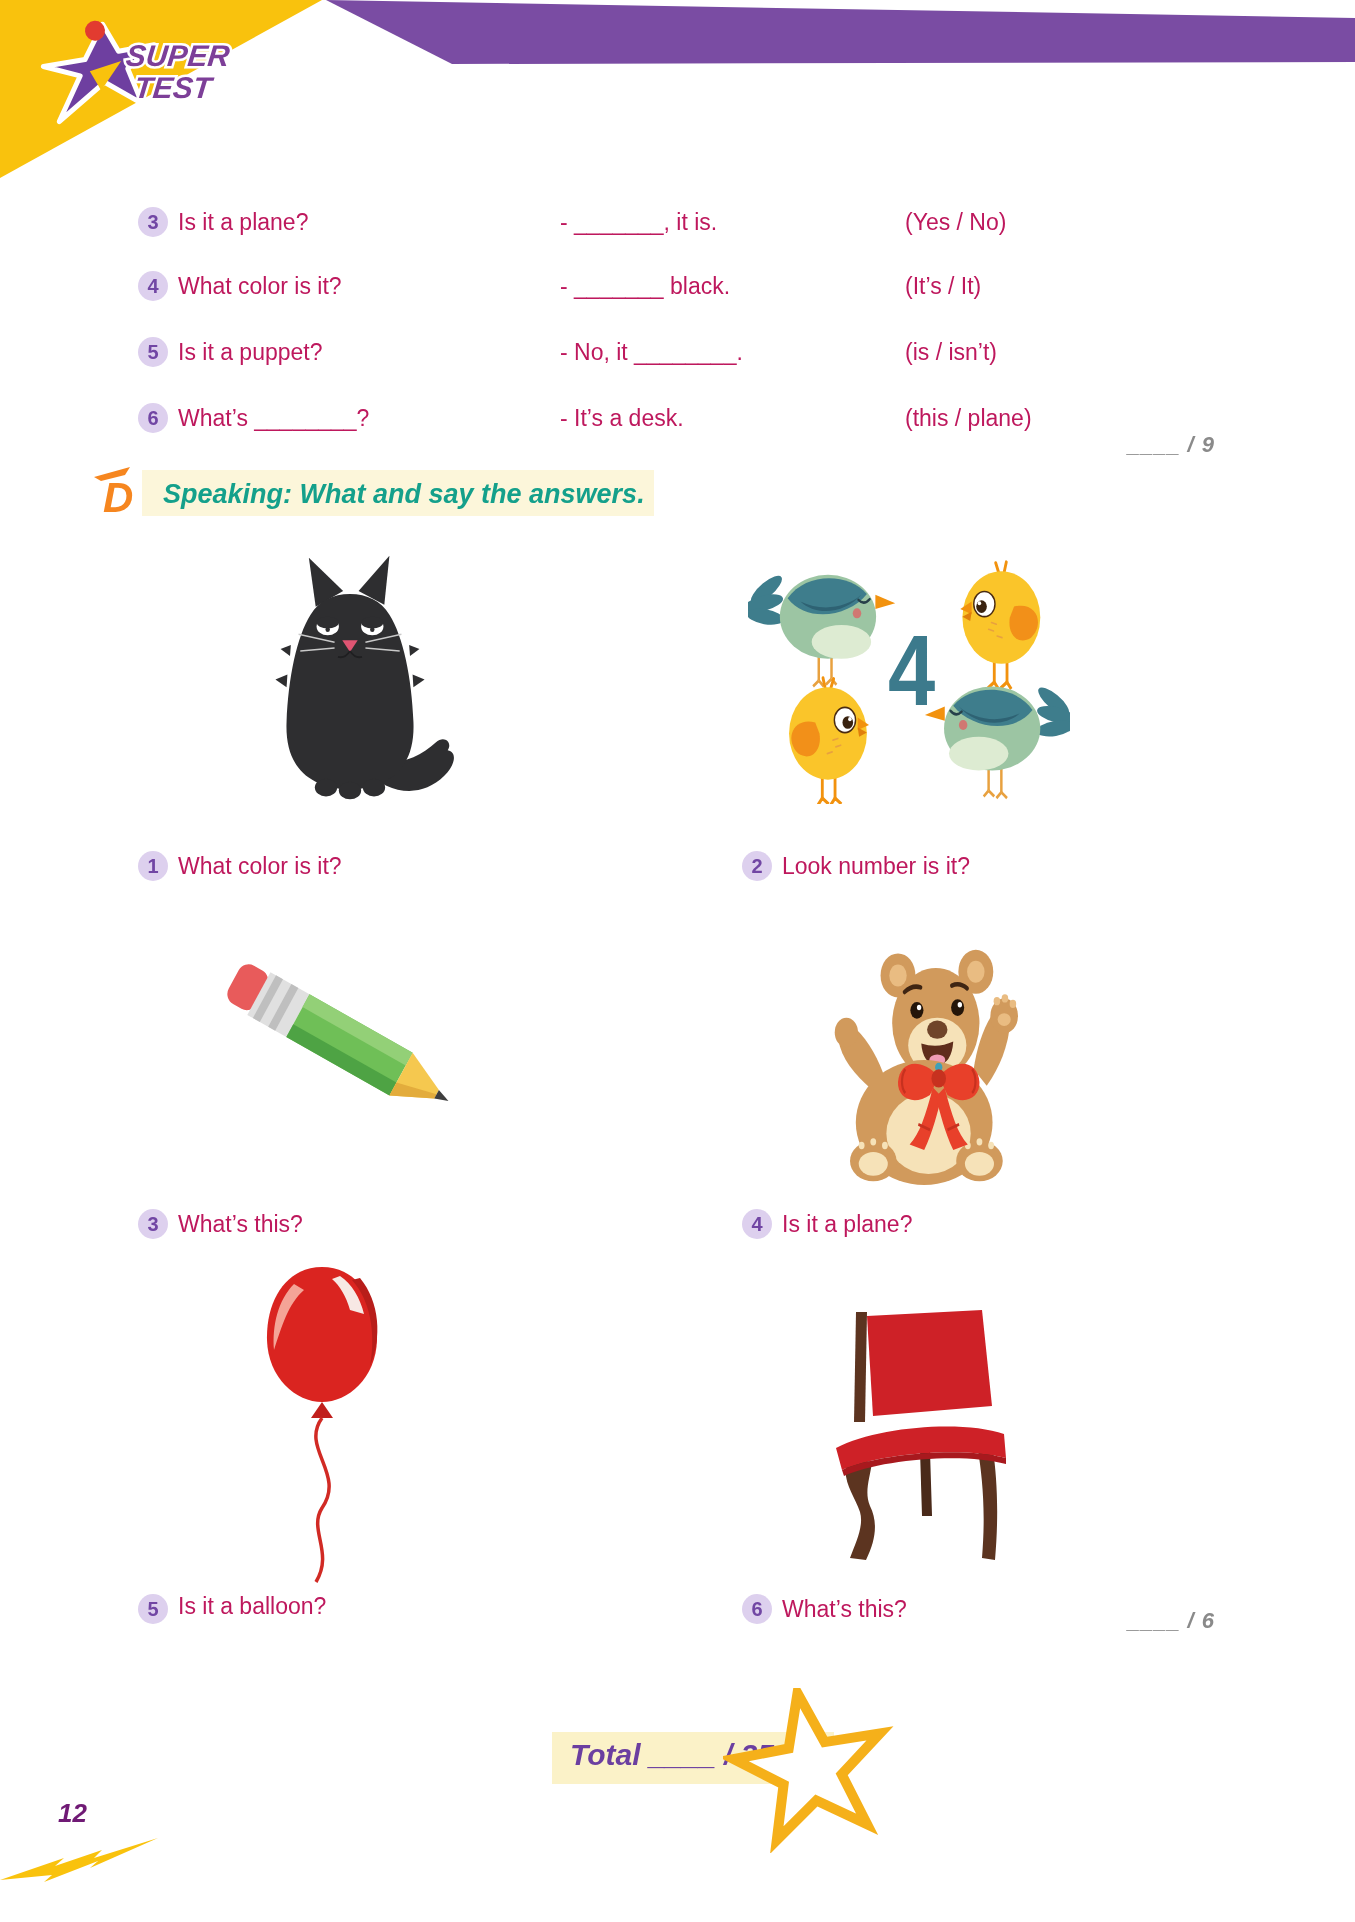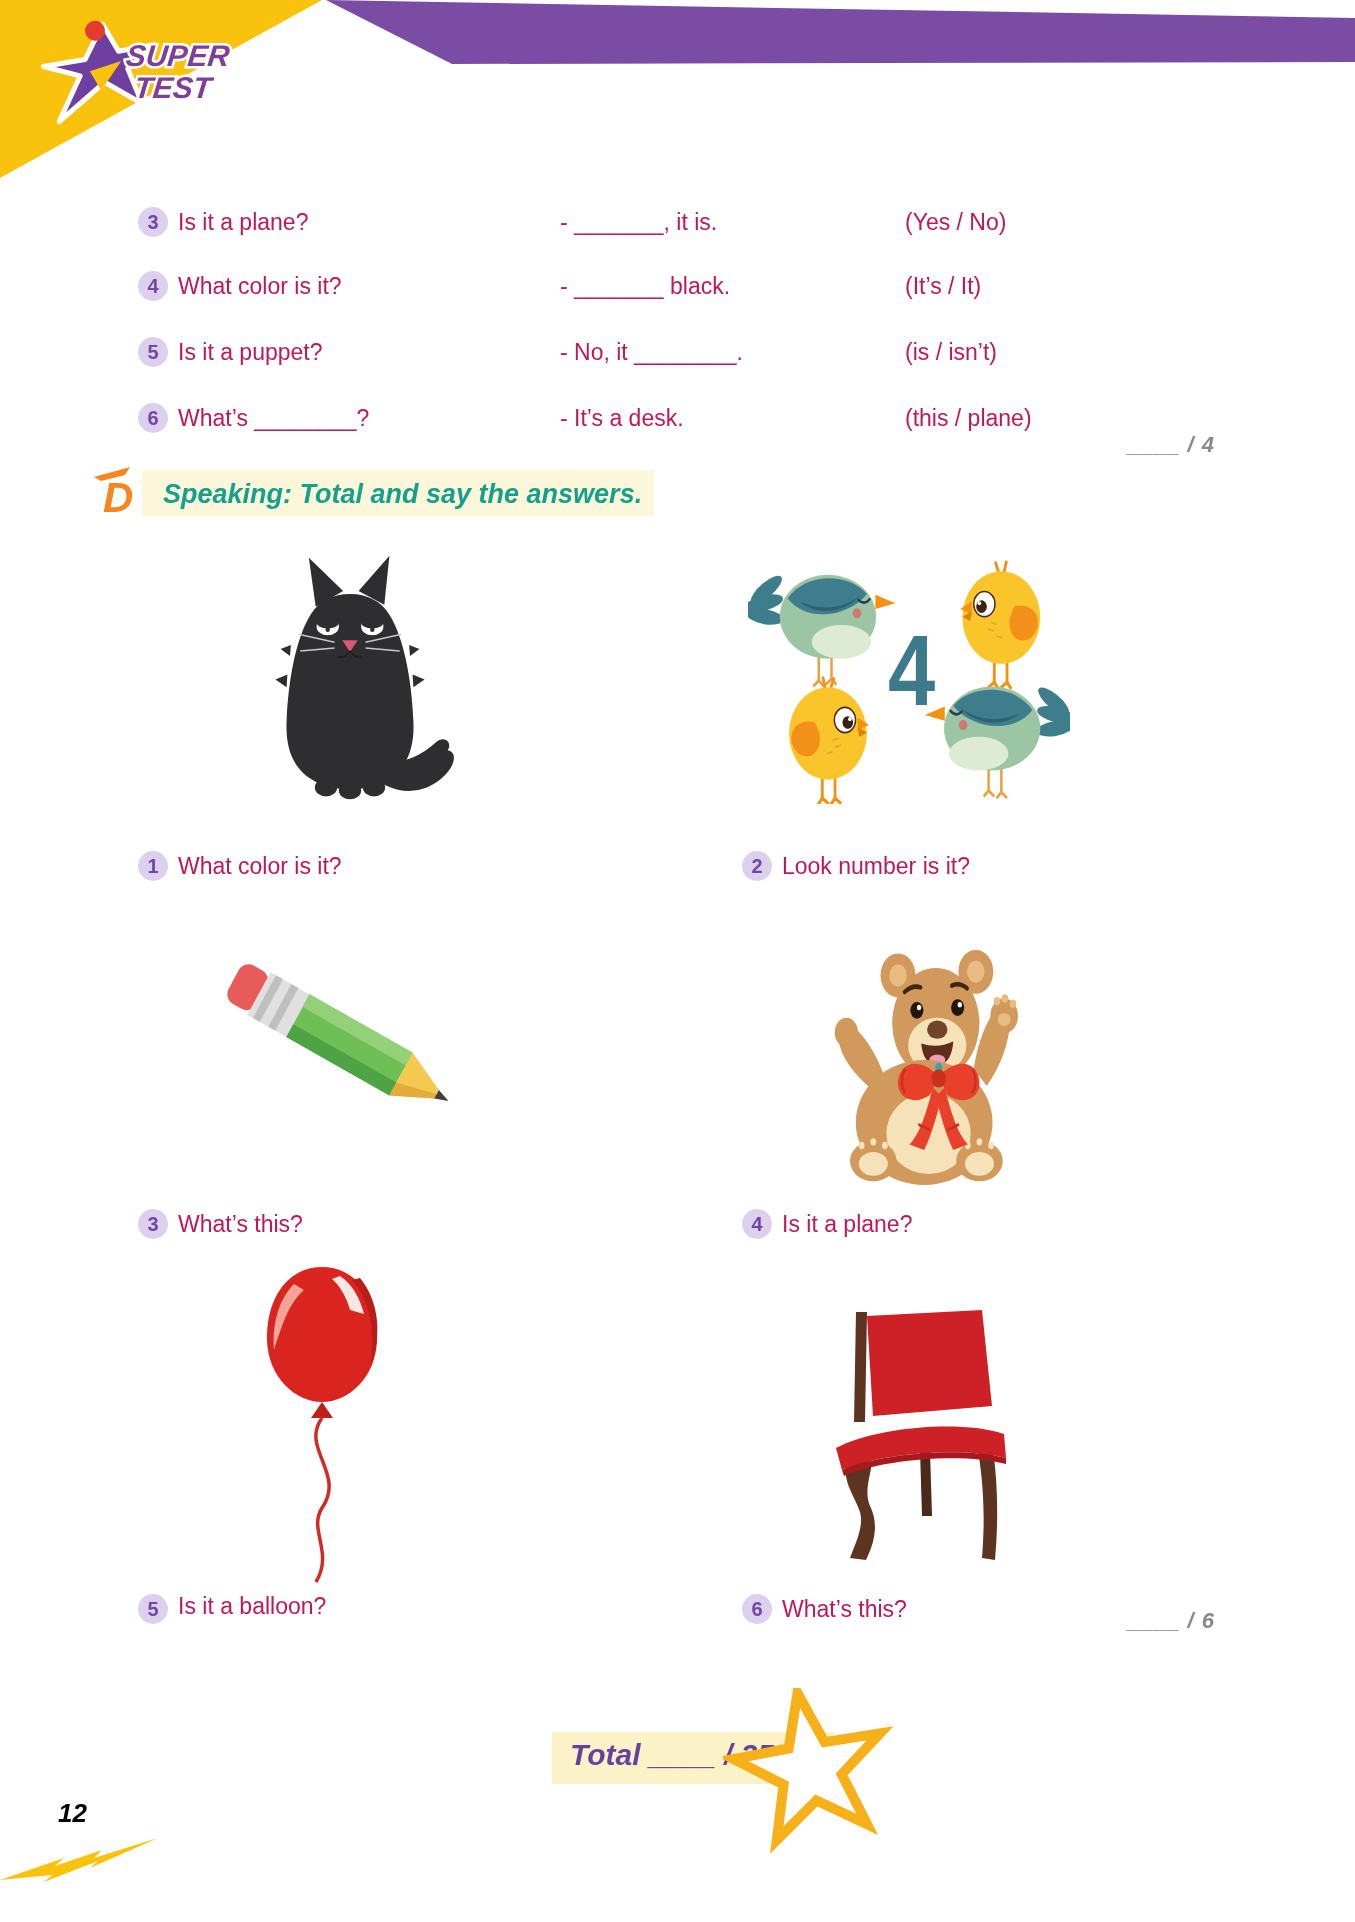--- a/index.html
+++ b/index.html
@@ -20,21 +20,21 @@
         font-style:italic;font-weight:bold;letter-spacing:1px;}
   
   .d-highlight{position:absolute;left:142px;top:470px;width:512px;height:46px;background:#FCF6DA;}
   .d-title{position:absolute;left:163px;top:479px;font-size:27px;font-weight:bold;
         font-style:italic;color:#14A08B;}
   
   .total-box{position:absolute;left:552px;top:1732px;width:282px;height:52px;background:#FBF2C8;z-index:1;}
   .total-text{position:absolute;left:570px;top:1738px;font-size:30px;font-weight:bold;
         font-style:italic;color:#6B3FA0;z-index:1;}
   .page-num{position:absolute;left:58px;top:1798px;font-size:26px;font-weight:bold;
-        font-style:italic;color:#000000;}
+        font-style:italic;color:#701a75;}
   svg{display:block;}
 </style>
 </head>
 <body>
 
 <div class="page">
 
   <div class="wedge-yellow"></div>
   <div class="band-purple"></div>
 
@@ -63,28 +63,28 @@
   <div class="q-badge" style="left:138px;top:337px">5</div>
   <div class="q-text" style="left:178px;top:338px">Is it a puppet?</div>
   <div class="q-text" style="left:560px;top:338px">- No, it ________.</div>
   <div class="q-text" style="left:905px;top:338px">(is / isn’t)</div>
 
   <div class="q-badge" style="left:138px;top:403px">6</div>
   <div class="q-text" style="left:178px;top:404px">What’s ________?</div>
   <div class="q-text" style="left:560px;top:404px">- It’s a desk.</div>
   <div class="q-text" style="left:905px;top:404px">(this / plane)</div>
 
-  <div class="score" style="top:432px">____ / 4</div>
+  <div class="score" style="top:432px">____ / 9</div>
 
   <div class="d-highlight"></div>
   <svg class="abs" style="left:94px;top:464px" width="54" height="56" viewBox="0 0 54 56">
     <polygon points="0,13 36,3 31,11 7,17" fill="#F6861F"></polygon>
     <text x="9" y="48" font-family="Liberation Sans, sans-serif" font-size="42" font-weight="bold" font-style="italic" fill="#F6861F">D</text>
   </svg>
-  <div class="d-title">Speaking: Total and say the answers.</div>
+  <div class="d-title">Speaking: What and say the answers.</div>
 
   <svg class="abs" style="left:230px;top:540px" width="240" height="280" viewBox="0 0 280 285" preserveAspectRatio="none">
     <path d="M158,235 C185,258 222,264 250,240 C262,230 266,216 254,214 C260,206 250,198 240,206 C222,220 198,230 170,226 Z" fill="#2E2E30"></path>
     <path d="M100,68 L92,18 L132,52 Z" fill="#2E2E30"></path>
     <path d="M150,52 L186,16 L180,66 Z" fill="#2E2E30"></path>
     <path d="M140,55 C120,55 104,62 94,76 C78,98 68,140 66,185 C64,225 85,252 140,254 C195,252 216,225 214,185 C212,140 202,98 186,76 C176,62 160,55 140,55 Z" fill="#2E2E30"></path>
     <path d="M66,150 l-13,-8 14,-5 Z" fill="#2E2E30"></path>
       <path d="M214,150 l13,-8 -14,-5 Z" fill="#2E2E30"></path>
     <path d="M70,118 l-11,-7 12,-4 Z" fill="#2E2E30"></path>
       <path d="M210,118 l11,-7 -12,-4 Z" fill="#2E2E30"></path>

